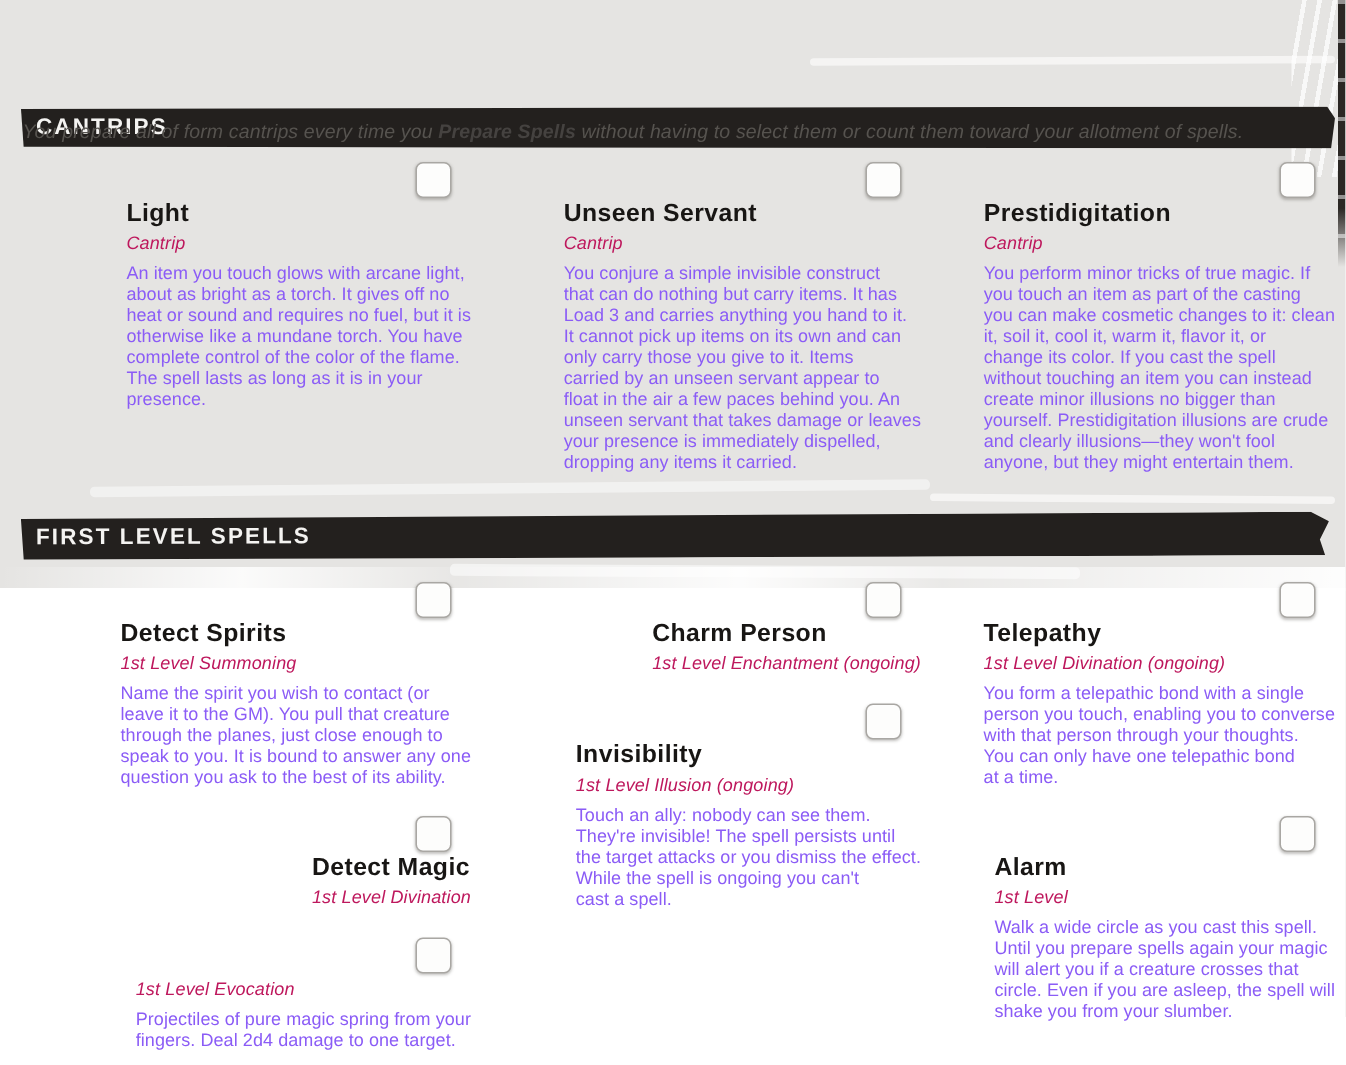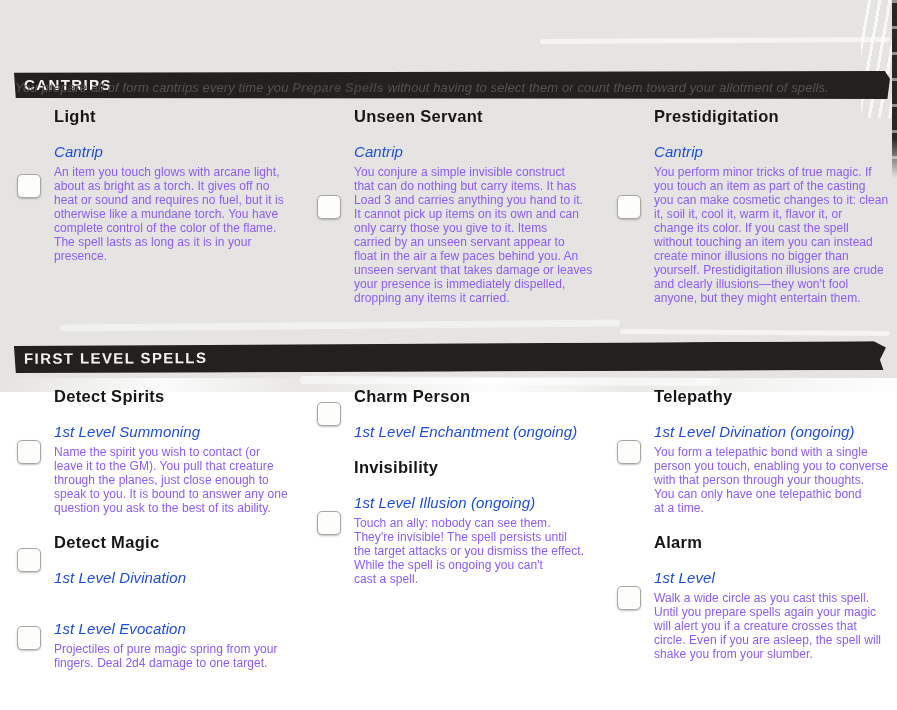--- a/index.html
+++ b/index.html
@@ -69,37 +69,37 @@
 
   
   .grid{
     position:absolute;left:14px;width:876px;
     display:grid;grid-template-columns:300px 300px 276px;
   }
   .grid-cantrips{top:106px;}
   .grid-first{top:386px;}
   .col{display:flex;flex-direction:column;}
 
-  .spell{display:flex;align-items:center;margin-bottom:17px;}
+  .spell{display:flex;align-items:flex-end;margin-bottom:17px;flex-direction:column;}
   .checkbox{
     width:22px;height:22px;flex:0 0 22px;
     margin:2px 13px 0 3px;
     background:#fdfdfc;
     border:1px solid #a9a7a3;border-radius:5px;
     box-shadow:0 1px 2px rgba(80,76,72,.35), inset 0 0 2px rgba(255,255,255,.9);
     cursor:pointer;
   }
   .spell-body{flex:1 1 auto;min-width:0;}
   .spell-title{
     font-size:16.5px;font-weight:bold;color:#181614;
     letter-spacing:.3px;line-height:20px;
   }
   .spell-type{
-    font-style:italic;font-size:15px;color:#1d4ed8;
-    line-height:16px;margin-top:18px;letter-spacing:.1px;
+    font-style:italic;font-size:12px;color:#be185d;
+    line-height:16px;margin-top:2px;letter-spacing:.1px;
   }
   .spell-desc{
     font-size:12px;color:#8b5cf6;line-height:14px;
     margin-top:5px;white-space:pre;letter-spacing:.05px;
   }
 </style>
 </head>
 <body>
 
 <div class="sheet">

